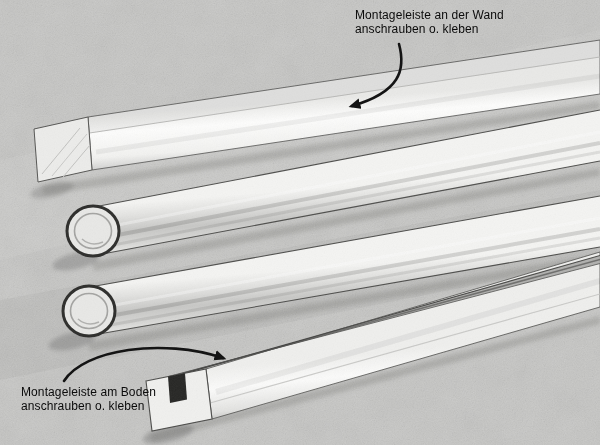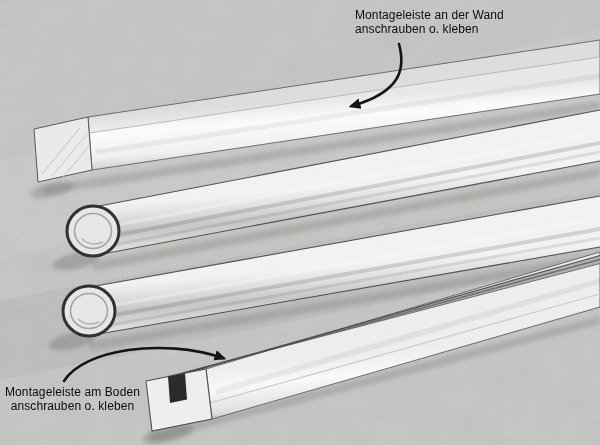--- a/index.html
+++ b/index.html
@@ -14,21 +14,21 @@
   .note{
     position:absolute;
     font-size:12px;
     line-height:14px;
     color:#0b0b0b;
     letter-spacing:0.1px;
     z-index:5;
   }
   .note .line{display:block;}
   .note-wall{left:355px;top:8px;}
-  .note-floor{left:5px;top:385px;text-align:center;}
+  .note-floor{left:21px;top:385px;}
 </style>
 </head>
 <body>
 
 <div class="stage">
 
   <svg width="600" height="445" viewBox="0 0 600 445">
     <defs>
       <filter id="grain" x="0" y="0" width="100%" height="100%">
         <feTurbulence type="fractalNoise" baseFrequency="0.9" numOctaves="2" stitchTiles="stitch"></feTurbulence>

